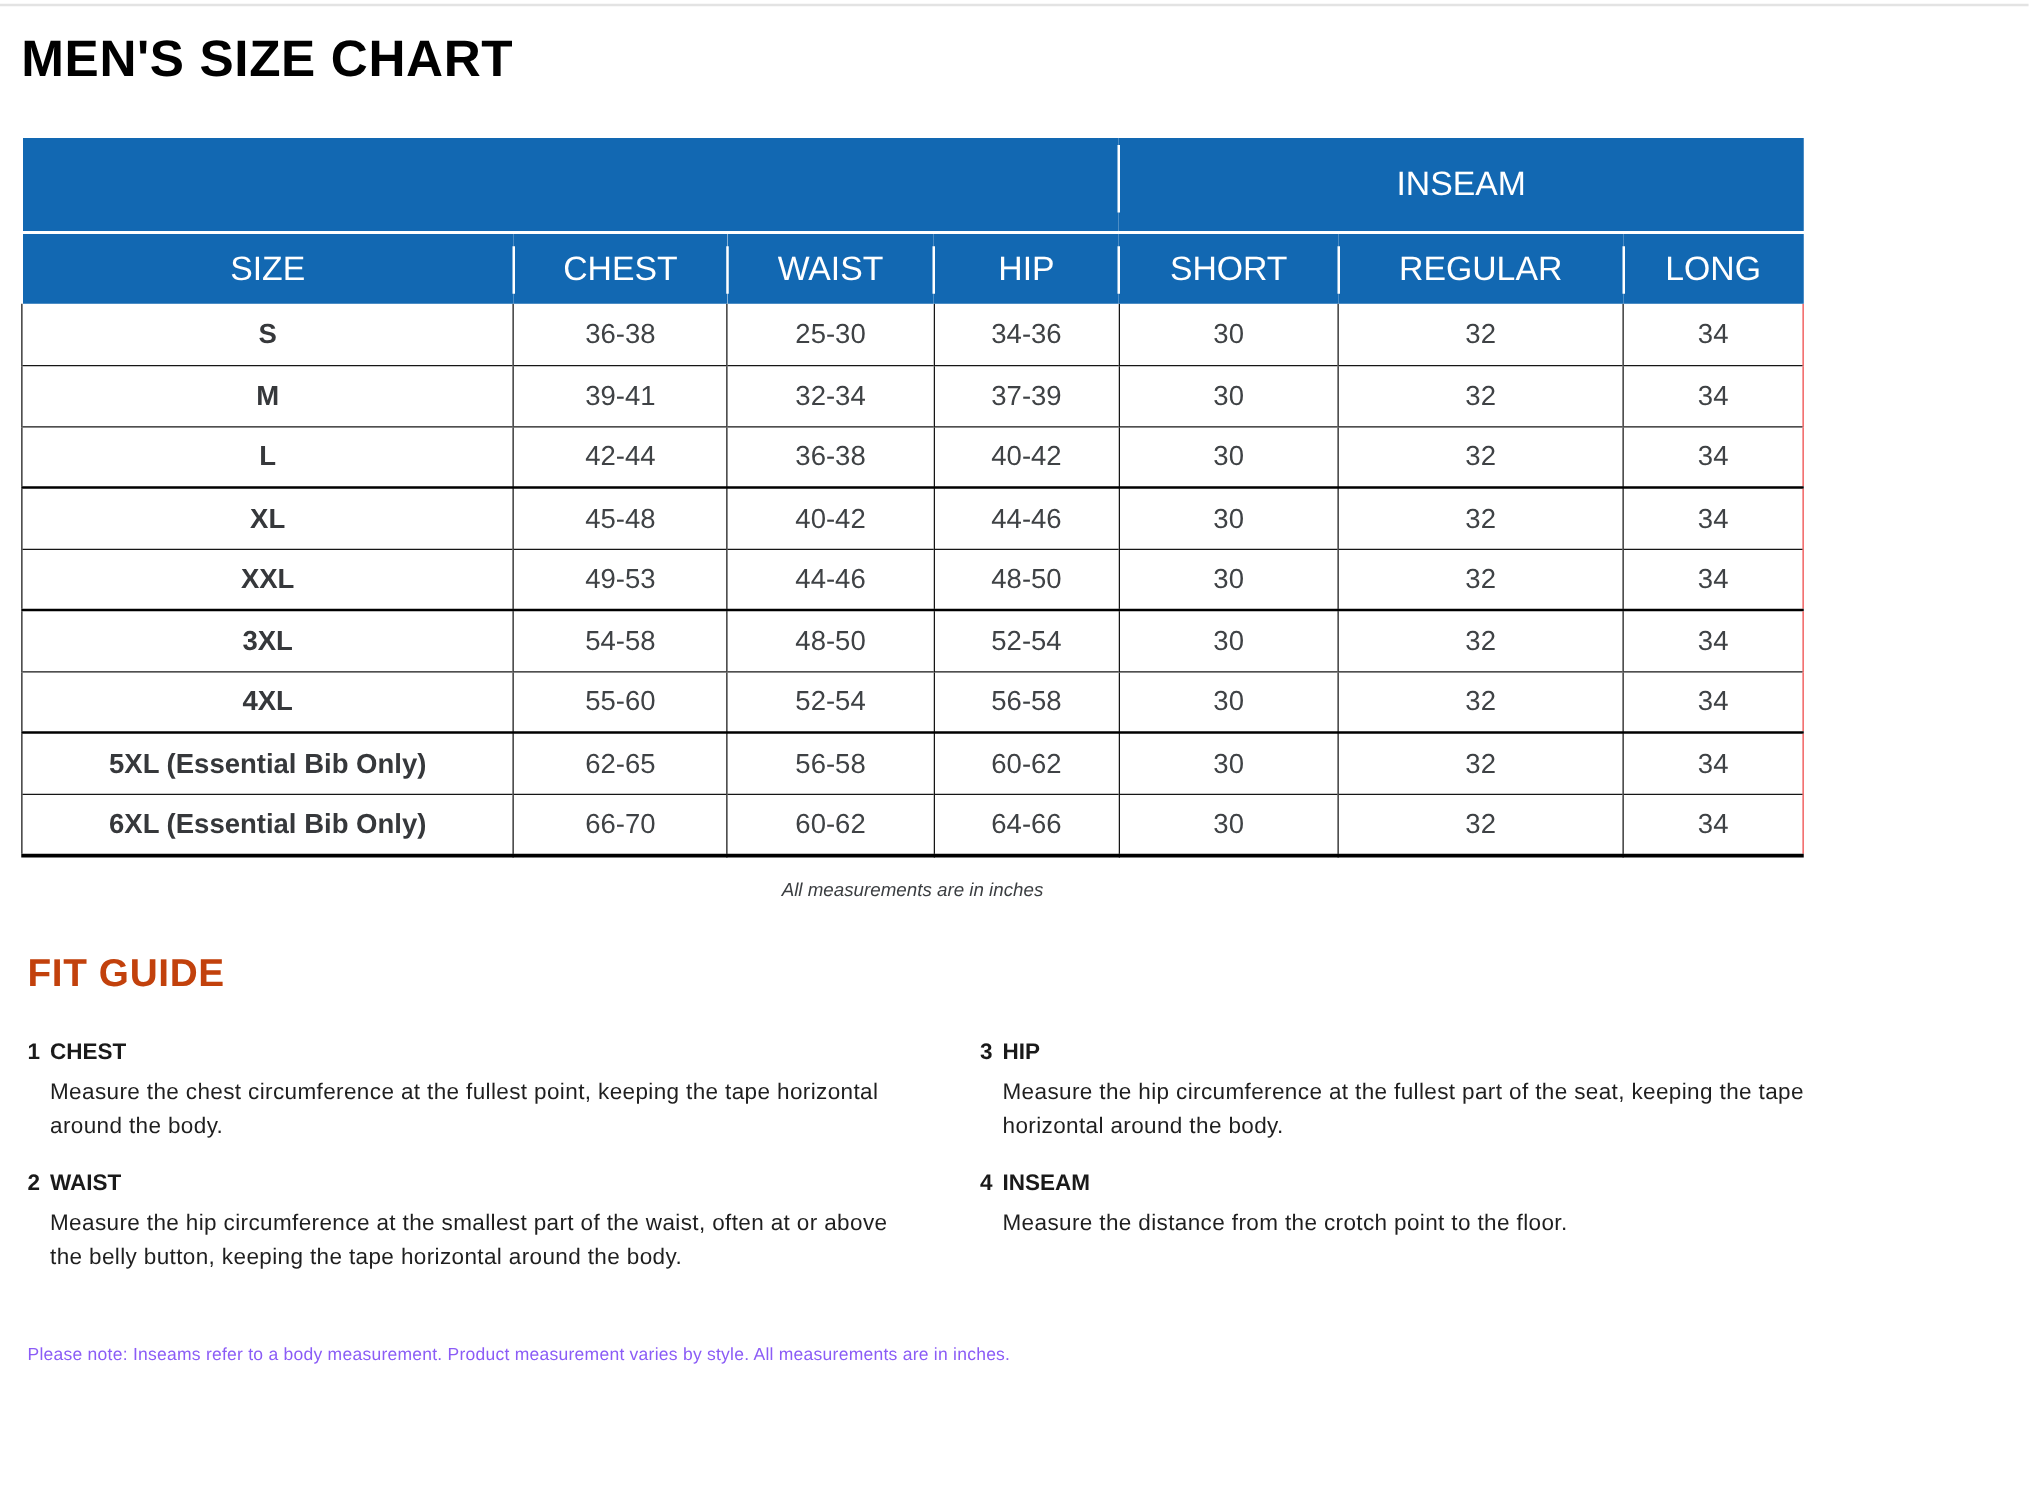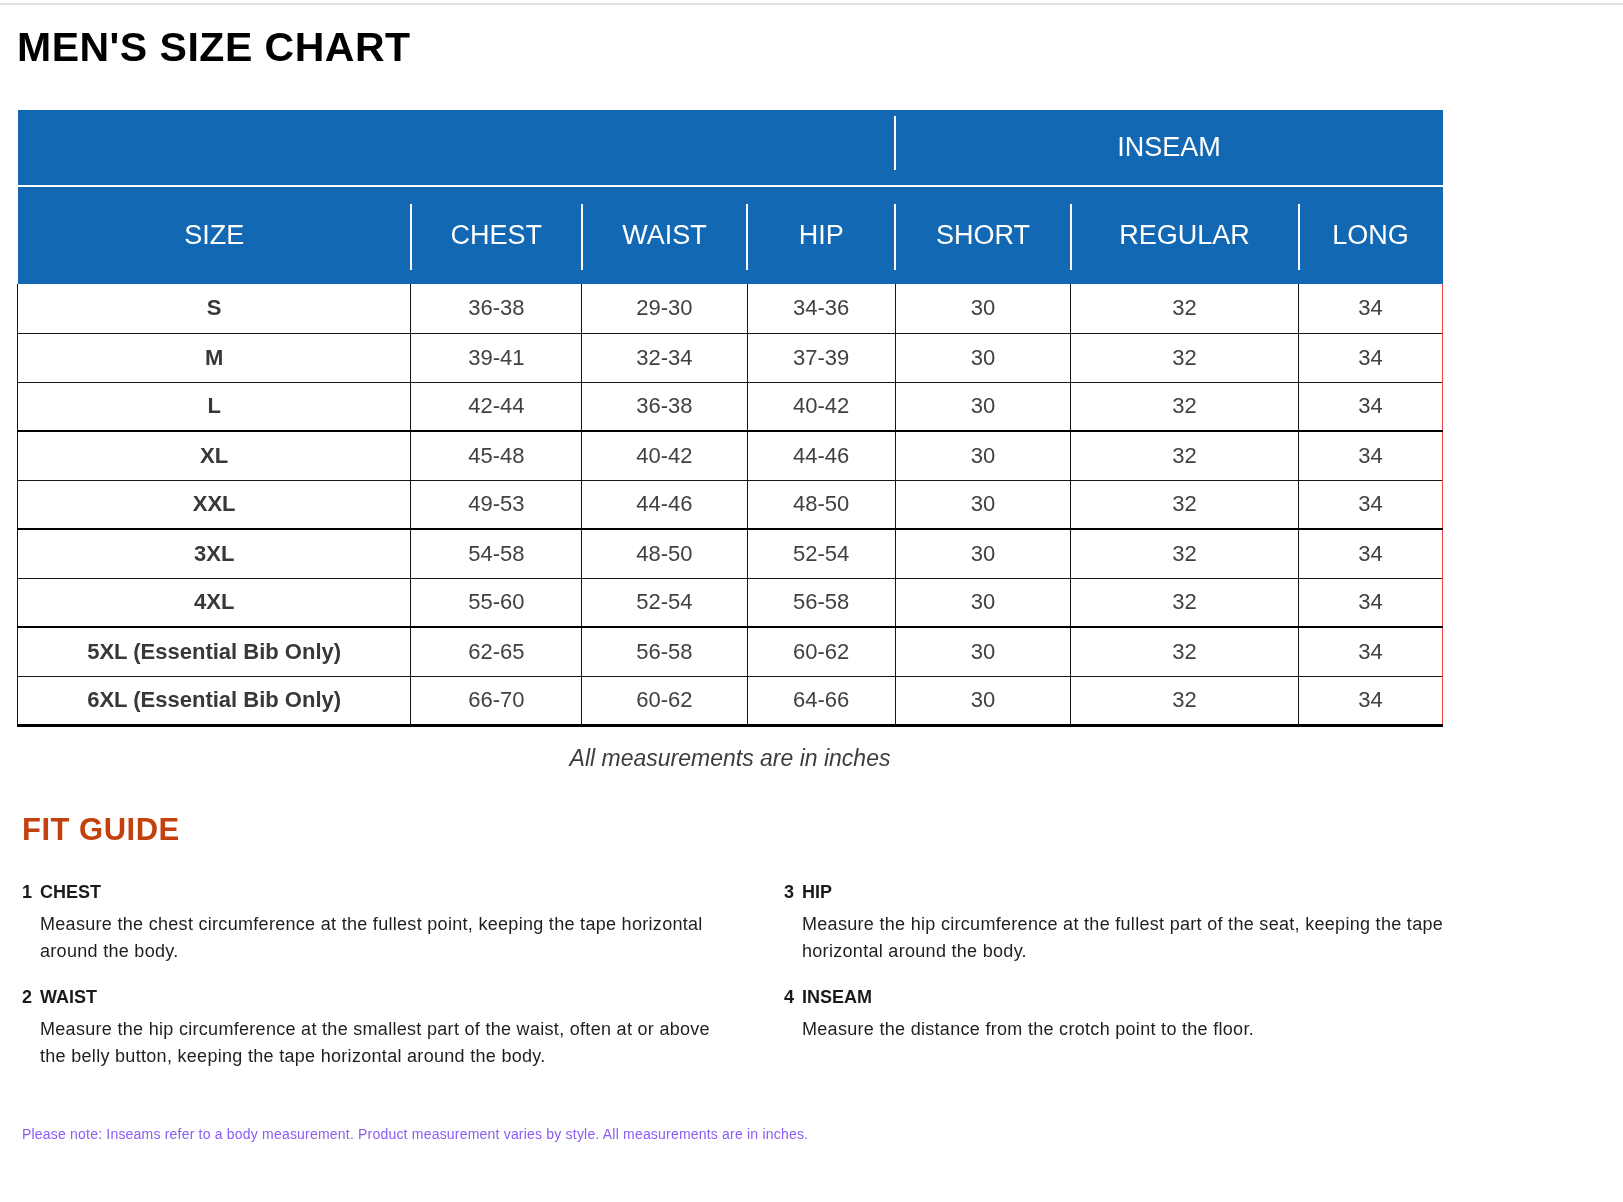--- a/index.html
+++ b/index.html
@@ -33,21 +33,21 @@
   }
   thead th {
     background: #1268b2;
     color: #ffffff;
     font-weight: 400;
     font-size: 27px;
     text-align: center;
     position: relative;
   }
   thead tr.group-row th { height: 76px; border-bottom: 2px solid #ffffff; }
-  thead tr.cols-row th { height: 98px; }
+  thead tr.cols-row th { height: 57px; }
   
   th.vl::before {
     content: "";
     position: absolute;
     left: -1px;
     top: 17%;
     bottom: 15%;
     width: 2px;
     background: #ffffff;
   }
@@ -73,21 +73,21 @@
   tbody td:last-child { border-right: 1px solid #ef4444; }
   tbody td.size-cell { font-weight: 700; color: #36383b; }
   tbody tr { border-bottom: 1px solid #161616; }
   tbody tr.thick { border-bottom: 2px solid #000000; }
   tbody tr:last-child { border-bottom: 3px solid #000000; }
   .caption {
     margin: 18px 0 0 17px;
     width: 1426px;
     text-align: center;
     font-style: italic;
-    font-size: 23px;
+    font-size: 15px;
     color: #3b3e41;
   }
   h2.fit-guide-title {
     margin: 40px 0 0 22px;
     font-size: 31px;
     font-weight: 700;
     color: #c2410c;
     letter-spacing: 0.5px;
   }
   .fit-grid {
@@ -152,21 +152,21 @@
         <th class="vl">HIP</th>
         <th class="vl">SHORT</th>
         <th class="vl">REGULAR</th>
         <th class="vl">LONG</th>
       </tr>
   </thead>
   <tbody id="table-body">
       <tr>
         <td class="size-cell">S</td>
         <td class="value-cell">36-38</td>
-        <td class="value-cell">29-30</td>
+        <td class="value-cell">25-30</td>
         <td class="value-cell">34-36</td>
         <td class="value-cell">30</td>
         <td class="value-cell">32</td>
         <td class="value-cell">34</td>
       </tr>
       <tr>
         <td class="size-cell">M</td>
         <td class="value-cell">39-41</td>
         <td class="value-cell">32-34</td>
         <td class="value-cell">37-39</td>

